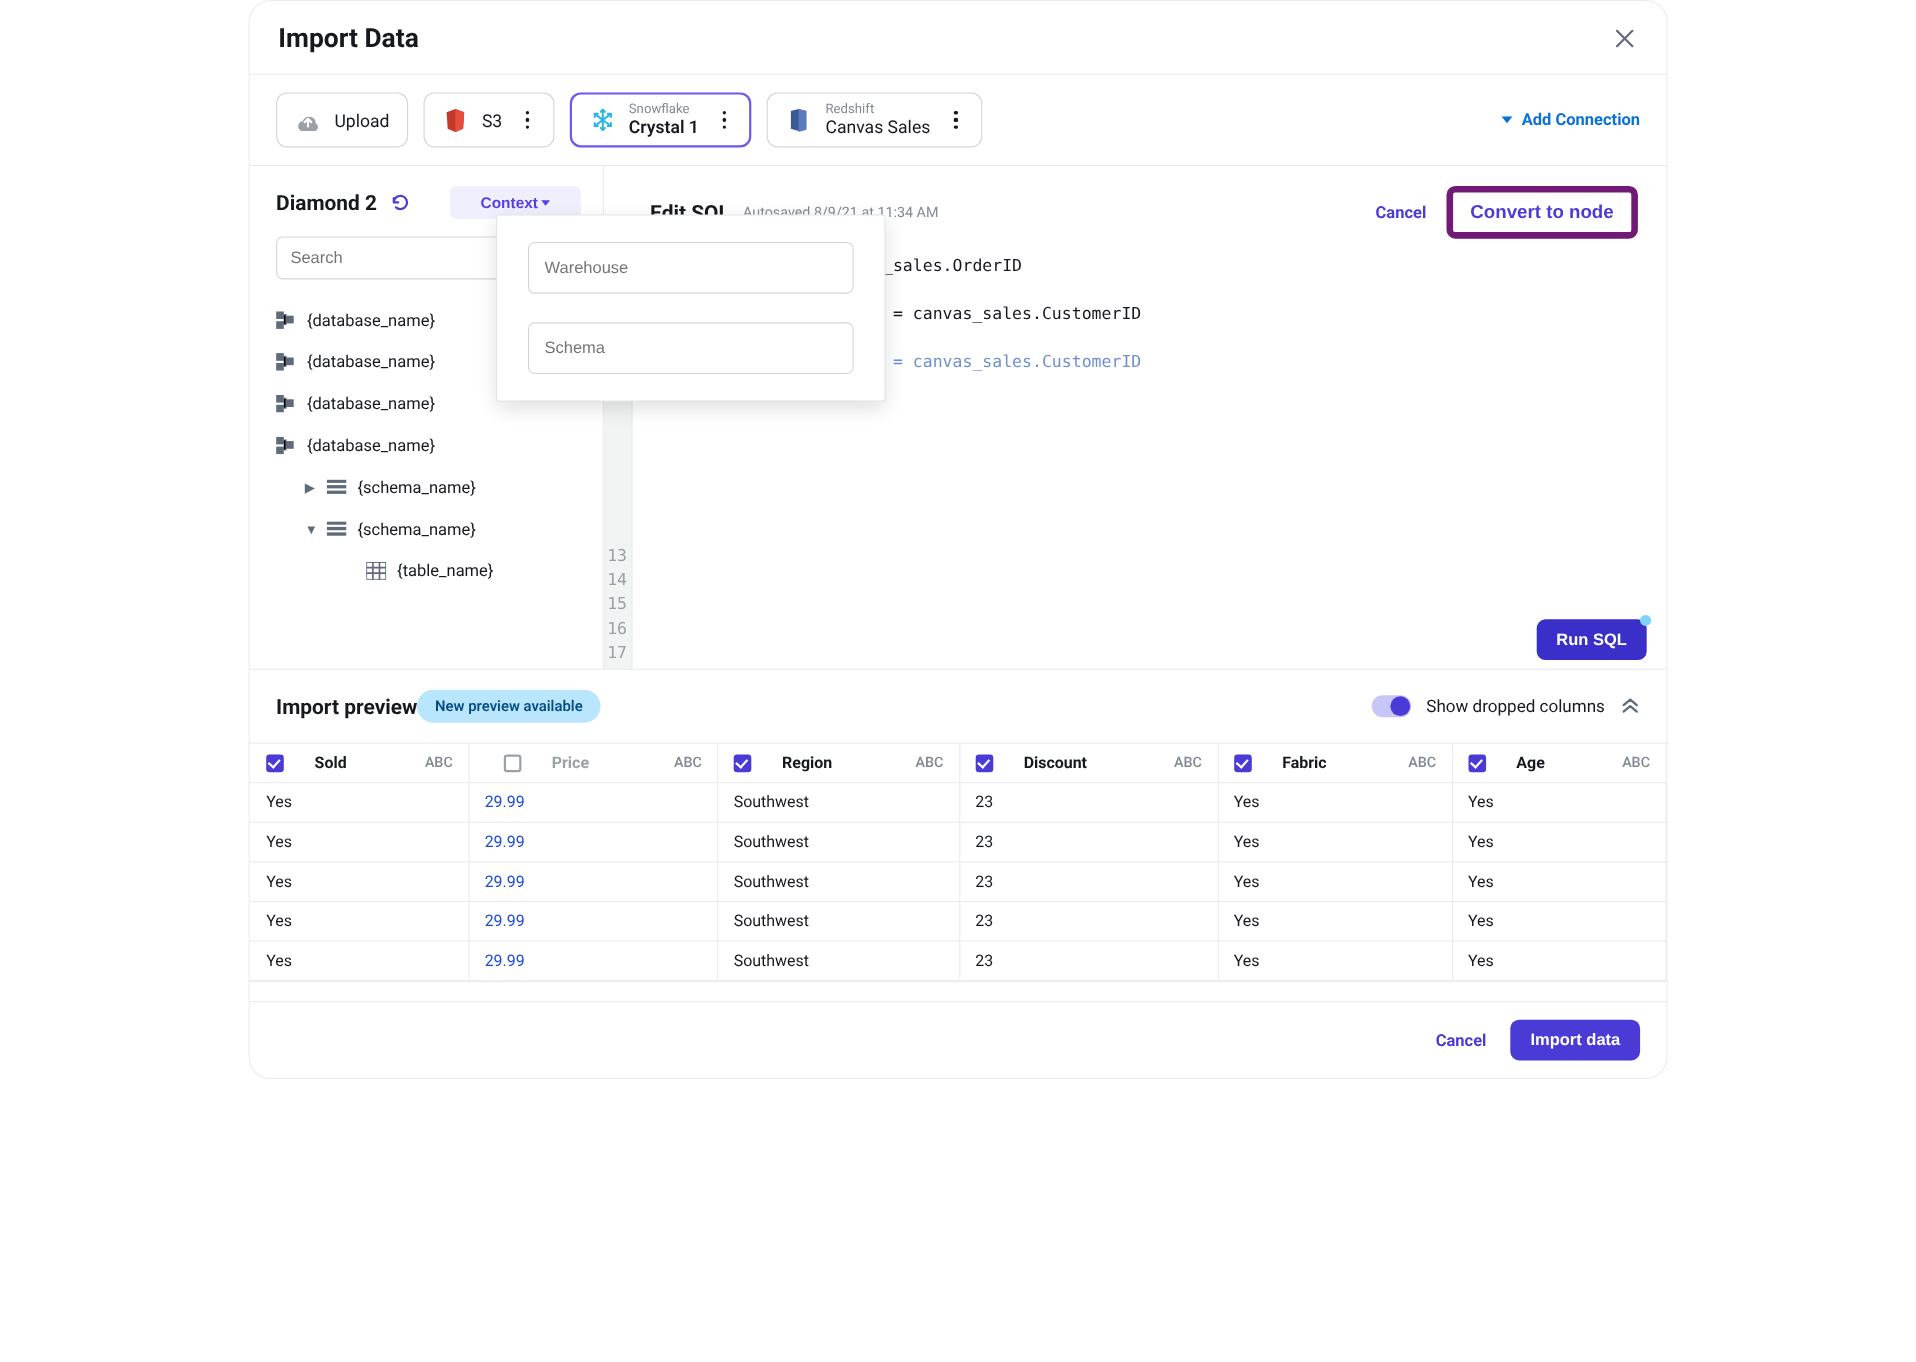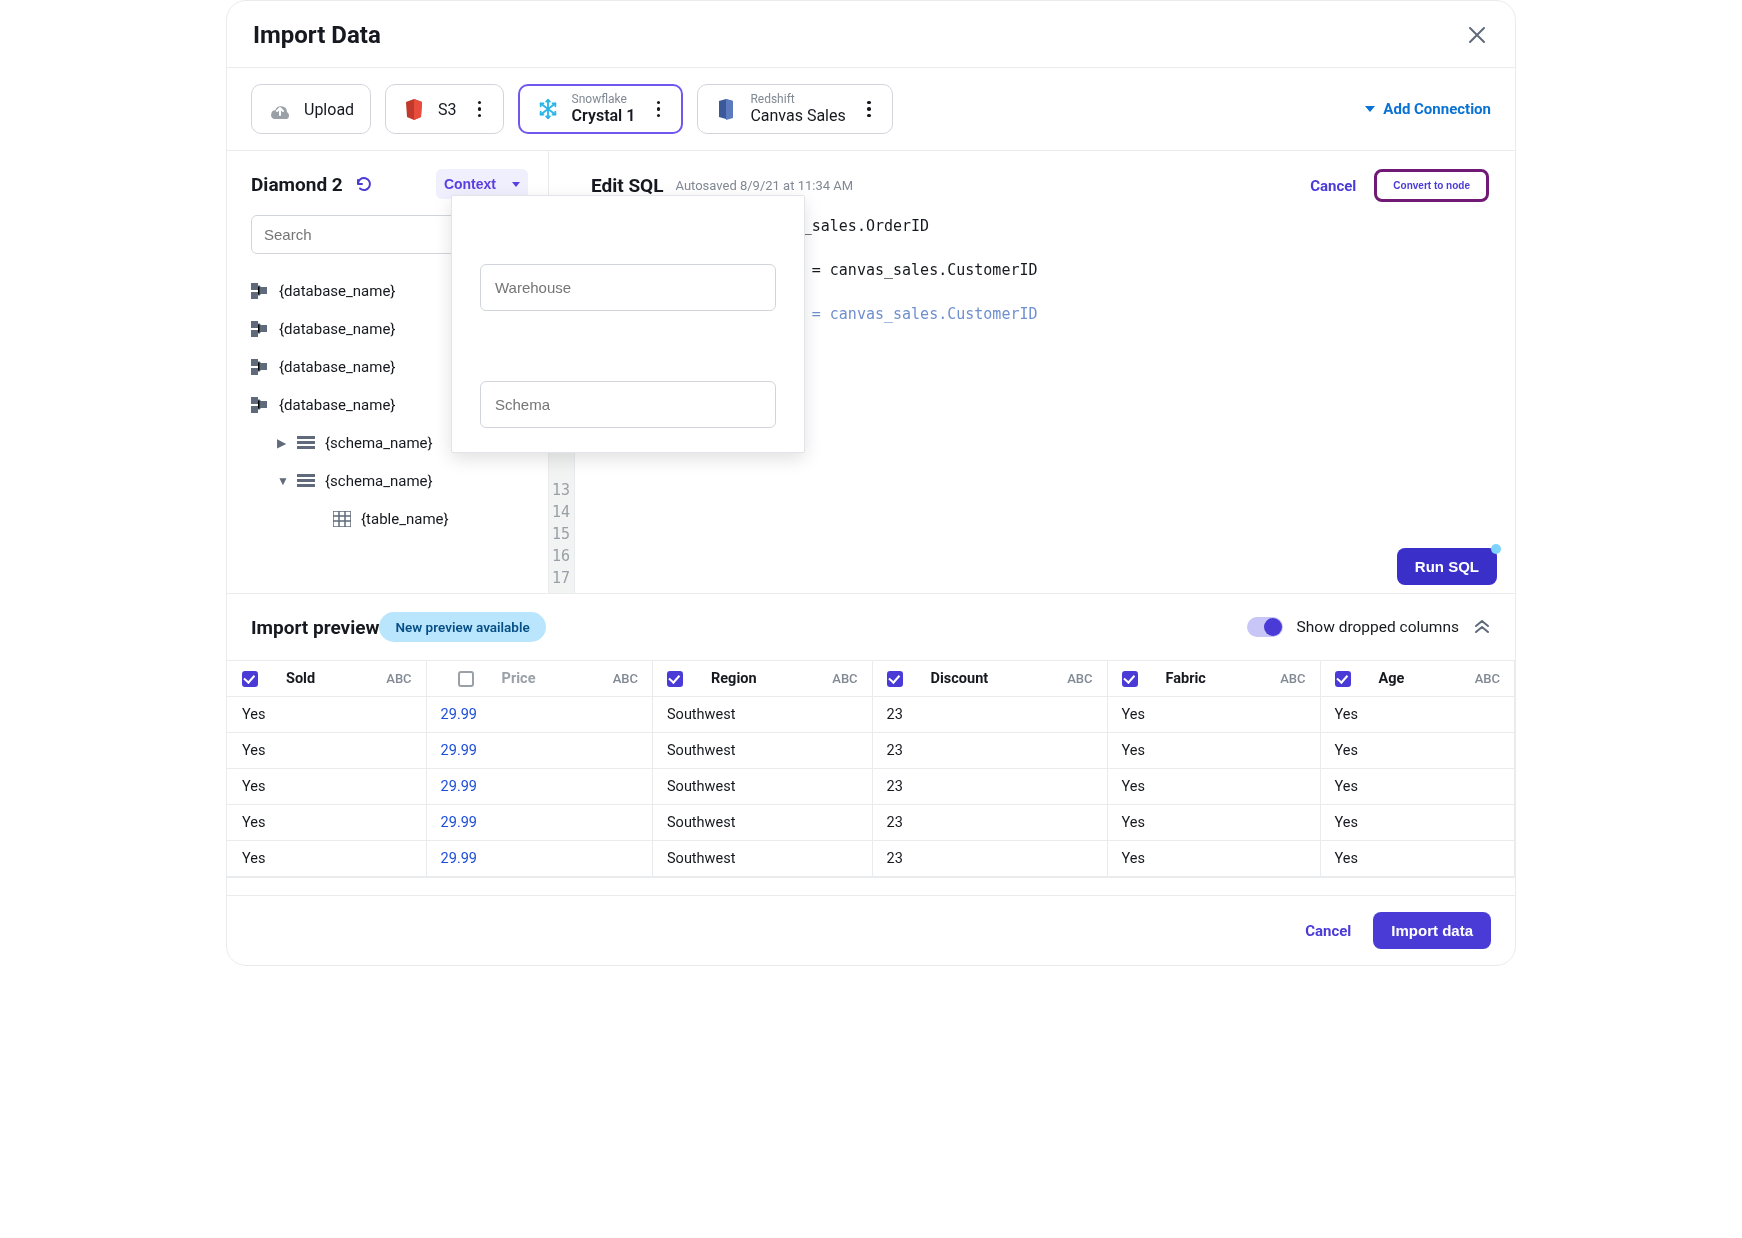--- a/index.html
+++ b/index.html
@@ -28,50 +28,50 @@
 
   .add-connection { color:#0972d3; font-weight:700; font-size:15px; display:flex; align-items:center; gap:8px; cursor:pointer;}
   .add-connection .caret { width:0;height:0;border-left:5px solid transparent;border-right:5px solid transparent;border-top:6px solid #0972d3;}
 
   
   .mid { display:flex; position:relative; border-bottom:1px solid #e9ebed;}
   .sidebar { width:322px; border-right:1px solid #e9ebed; }
   .sb-head { display:flex; align-items:center; gap:12px; padding:18px 20px 10px 24px;}
   .sb-title { font-size:19px; font-weight:700; }
   .refresh { width:18px;height:18px; }
-  .context-btn { margin-left:auto; background:#efeffe; color:#5b3ee2; border:none; border-radius:6px; padding:7px 8px; font-size:14px; font-weight:600; display:flex; align-items:center; gap:16px; cursor:pointer;}
+  .context-btn { margin-left:auto; background:#efeffe; color:#5b3ee2; border:none; border-radius:6px; padding:7px 28px; font-size:14px; font-weight:600; display:flex; align-items:center; gap:3px; cursor:pointer;}
   .context-btn .caret { width:0;height:0;border-left:4px solid transparent;border-right:4px solid transparent;border-top:5px solid #5b3ee2;}
   .search-wrap { padding:6px 20px 14px 24px; }
   .search-input { width:100%; border:1px solid #d1d5db; border-radius:6px; padding:10px 12px; font-size:15px; }
   .tree { padding:4px 14px 22px 24px; font-size:15px;}
   .tree .row{ display:flex; align-items:center; gap:10px; padding:10px 0; cursor:pointer;}
   .tree .row.l1 { padding-left:26px;}
   .tree .row.l2 { padding-left:82px;}
   .tree .row.l1 .chev { width:10px; color:#5f6b7a; font-size:12px;}
   .db-icon svg, .schema-icon svg, .table-icon svg { display:block;}
 
   .editor { flex:1; position:relative; }
   .ed-head { display:flex; align-items:center; gap:12px; padding:18px 26px 12px 42px;}
   .ed-title { font-size:19px; font-weight:700;}
   .autosave { color:#818994; font-size:13px;}
   .ed-actions { margin-left:auto; display:flex; align-items:center; gap:18px;}
   .link-btn { color:#4b3bd6; font-weight:700; font-size:15px; cursor:pointer;}
-  .convert-btn { border:3px solid #701a75; color:#4b3bd6; background:#fff; font-weight:700; padding:8px 16px; border-radius:8px; font-size:10px; cursor:pointer;}
+  .convert-btn { border:6px solid #701a75; color:#4b3bd6; background:#fff; font-weight:700; padding:8px 16px; border-radius:8px; font-size:17px; cursor:pointer;}
 
   .code-area { display:flex; padding-left:0; position:relative; }
   .gutter { background:#f2f3f3; width:26px; text-align:right; padding:1px 4px 4px 2px; color:#9aa0a7; font-family: "SFMono-Regular",Consolas,Menlo,monospace; font-size:15px; line-height:22px; border-right:1px solid #e9ecef; user-select:none; margin-left:0;}
   .code { font-family: "SFMono-Regular",Consolas,Menlo,monospace; font-size:15px; line-height:22px; padding:1px 10px 4px 20px; color:#16191f; white-space:pre; overflow:hidden;}
   .code .ghost { color:#6f8fcf; }
 
   .run-btn { position:absolute; right:18px; bottom:8px; background:#3b2fc9; color:#fff; font-weight:700; border:none; border-radius:8px; padding:10px 18px; font-size:15px; cursor:pointer;}
   .run-btn::after { content:""; position:absolute; top:-4px; right:-4px; width:10px; height:10px; background:#7dd3fc; border-radius:50%; }
 
   
   .popover { position:absolute; top:44px; left:224px; width:354px; background:#fff; border:1px solid #e1e4e8; border-radius:2px; box-shadow:0 6px 18px rgba(0,0,0,0.12); padding:24px 28px; display:flex; flex-direction:column; gap:26px; z-index:10;}
-  .popover input { width:100%; border:1px solid #d1d5db; border-radius:6px; padding:14px 14px; font-size:15px;margin-top:44px;}
+  .popover input { width:100%; border:1px solid #d1d5db; border-radius:6px; padding:14px 14px; font-size:15px;}
 
   
   .preview-head { display:flex; align-items:center; padding:18px 24px; }
   .pv-title { font-size:19px; font-weight:700;}
   .badge { background:#bae6fd; color:#064e86; font-size:13.5px; font-weight:600; padding:7px 16px; border-radius:999px; cursor:pointer;}
   .pv-right { margin-left:auto; display:flex; align-items:center; gap:14px;}
   .toggle { width:36px; height:20px; background:#c7c6f7; border-radius:999px; position:relative; cursor:pointer;}
   .toggle .knob{ width:18px; height:18px; background:#4b3bd6; border-radius:50%; position:absolute; right:1px; top:1px;}
   .toggle-label { font-size:15.5px;}
   .collapse { color:#5f6b7a; font-size:18px; cursor:pointer; letter-spacing:-4px; transform:rotate(0); }

